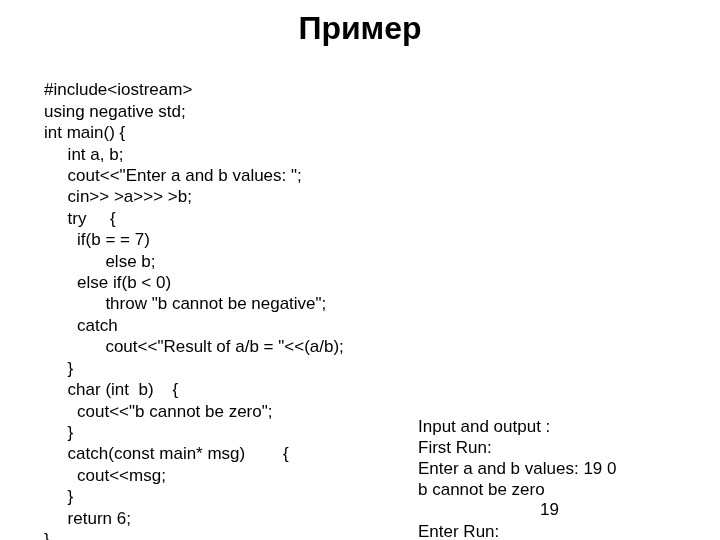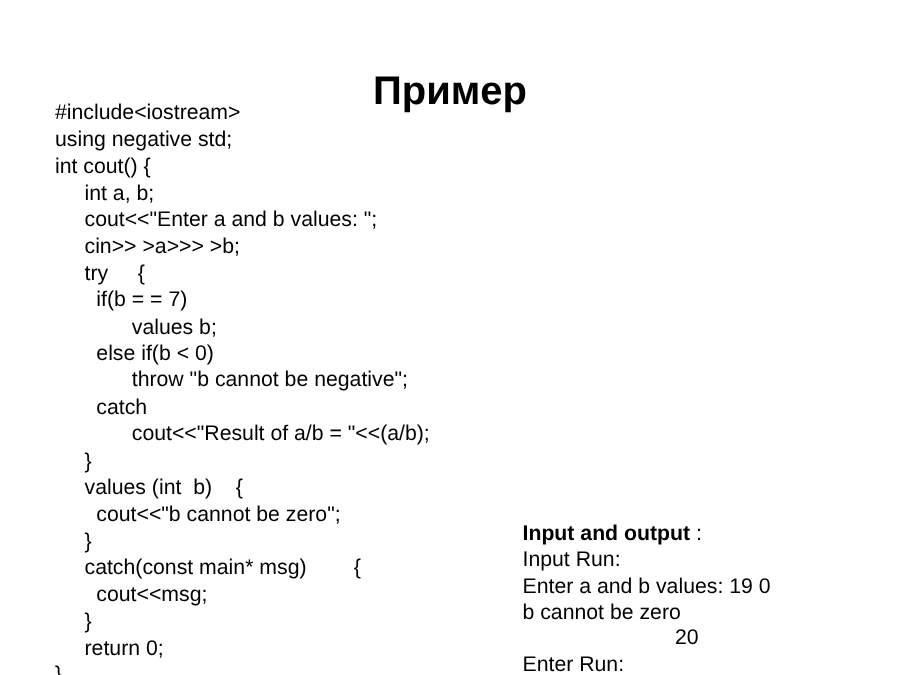--- a/index.html
+++ b/index.html
@@ -14,82 +14,81 @@
     overflow: hidden;
   }
   .title {
     position: absolute;
     top: 10px;
     left: 0;
     width: 720px;
     text-align: center;
     font-size: 32px;
     font-weight: bold;
-    margin-top: 44px;
   }
   .code {
     position: absolute;
     top: 58px;
     left: 44px;
     font-size: 17px;
     line-height: 21.4px;
     white-space: pre;
   }
   .output {
     position: absolute;
     top: 395px;
     left: 418px;
     font-size: 17px;
     line-height: 21px;
     white-space: pre;
   }
   .output .hdr {
-    font-weight: bold;
+    font-weight: normal;
   }
   .pagenum {
     position: absolute;
     top: 500px;
     left: 540px;
     font-size: 17px;
   }
 </style>
 </head>
 <body>
 
 <div class="title">Пример</div>
 
 <div class="code">
 <span>#include&lt;iostream&gt;</span>
 <span>using negative std;</span>
-<span>int cout() {</span>
+<span>int main() {</span>
 <span>     int a, b;</span>
 <span>     cout&lt;&lt;"Enter a and b values: ";</span>
 <span>     cin&gt;&gt; &gt;a&gt;&gt;&gt; &gt;b;</span>
 <span>     try     {</span>
 <span>       if(b = = 7)</span>
-<span>             values b;</span>
+<span>             else b;</span>
 <span>       else if(b &lt; 0)</span>
 <span>             throw "b cannot be negative";</span>
 <span>       catch</span>
 <span>             cout&lt;&lt;"Result of a/b = "&lt;&lt;(a/b);</span>
 <span>     }</span>
-<span>     values (int  b)    {</span>
+<span>     char (int  b)    {</span>
 <span>       cout&lt;&lt;"b cannot be zero";</span>
 <span>     }</span>
 <span>     catch(const main* msg)        {</span>
 <span>       cout&lt;&lt;msg;</span>
 <span>     }</span>
-<span>     return 0;</span>
+<span>     return 6;</span>
 <span>}</span>
 </div>
 
 <div class="output">
 <span><span class="hdr">Input and output</span><span> :</span></span>
-<span>Input Run:</span>
+<span>First Run:</span>
 <span>Enter a and b values: 19 0</span>
 <span>b cannot be zero</span>
 <span></span>
 <span>Enter Run:</span>
 
 
 </div>
 
-<div class="pagenum">20</div>
+<div class="pagenum">19</div>
 
 </body></html>

